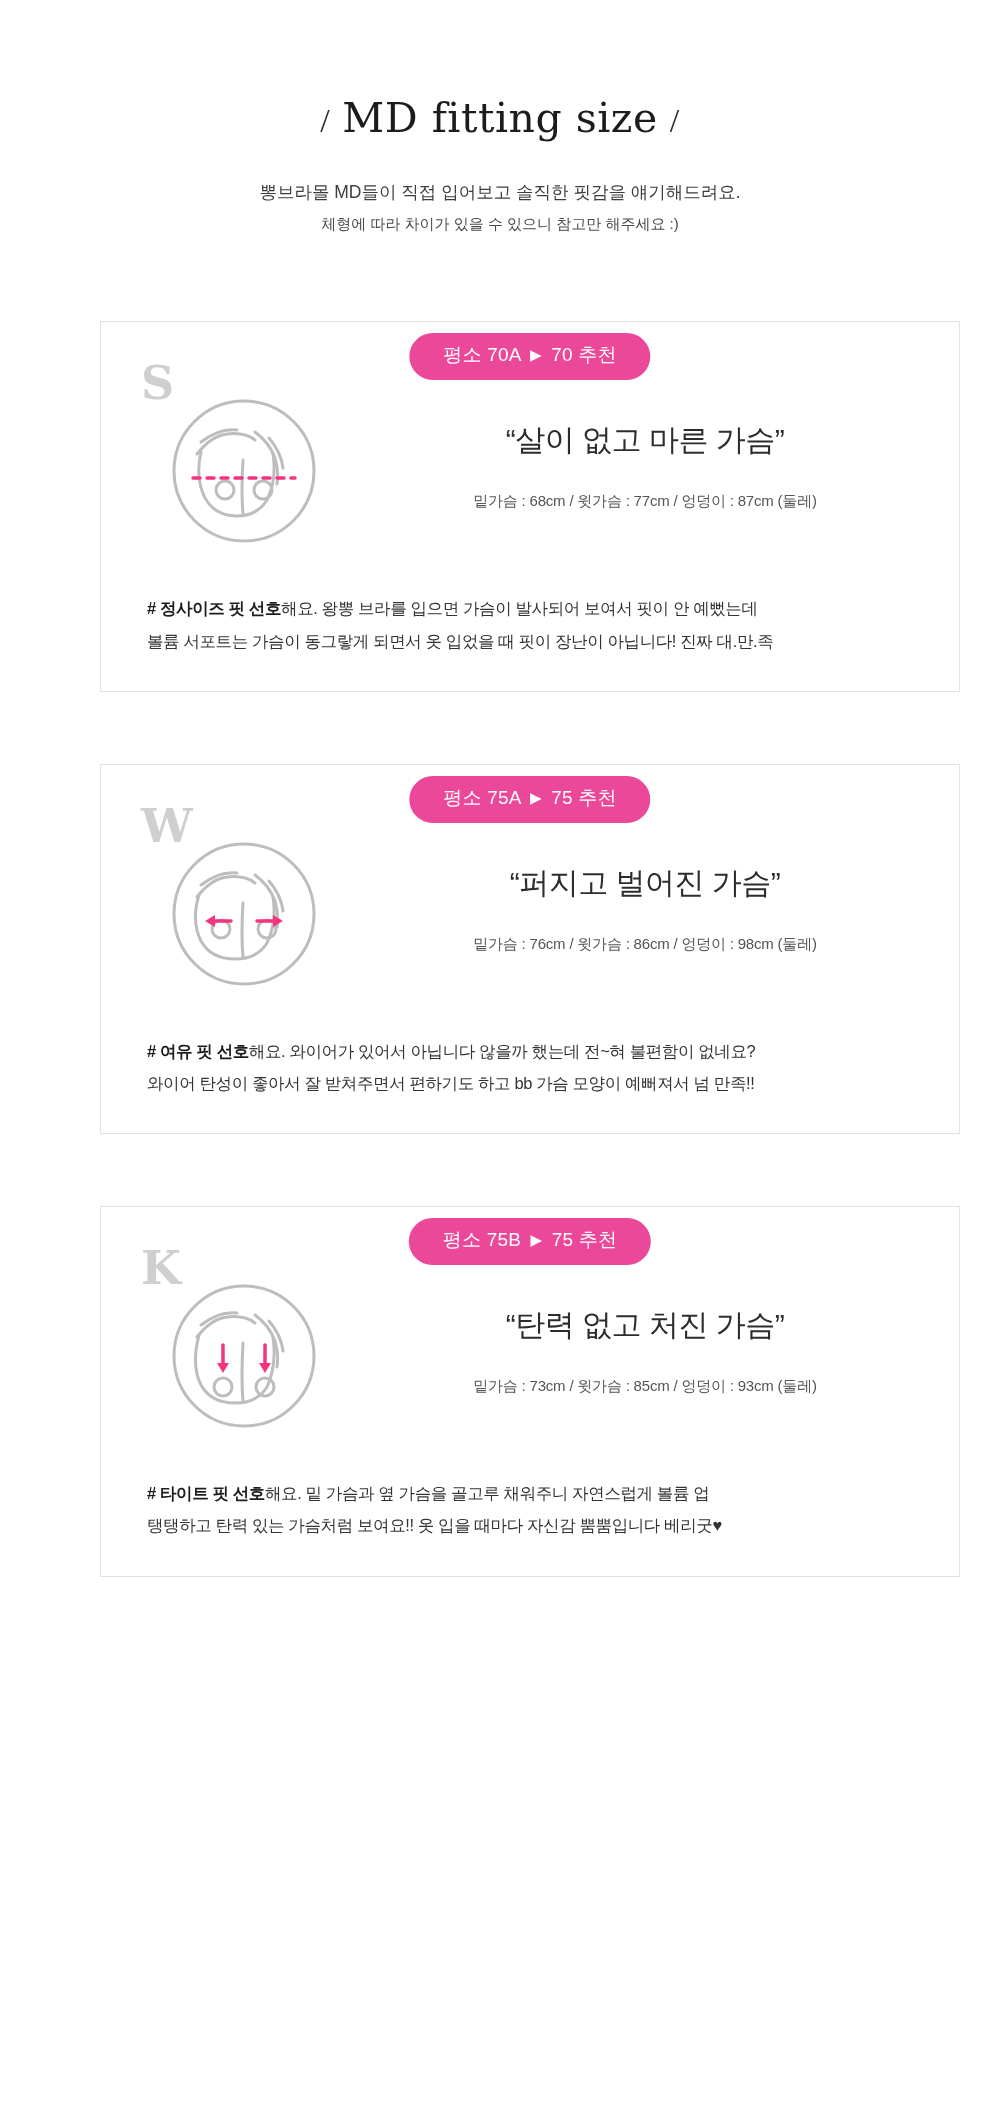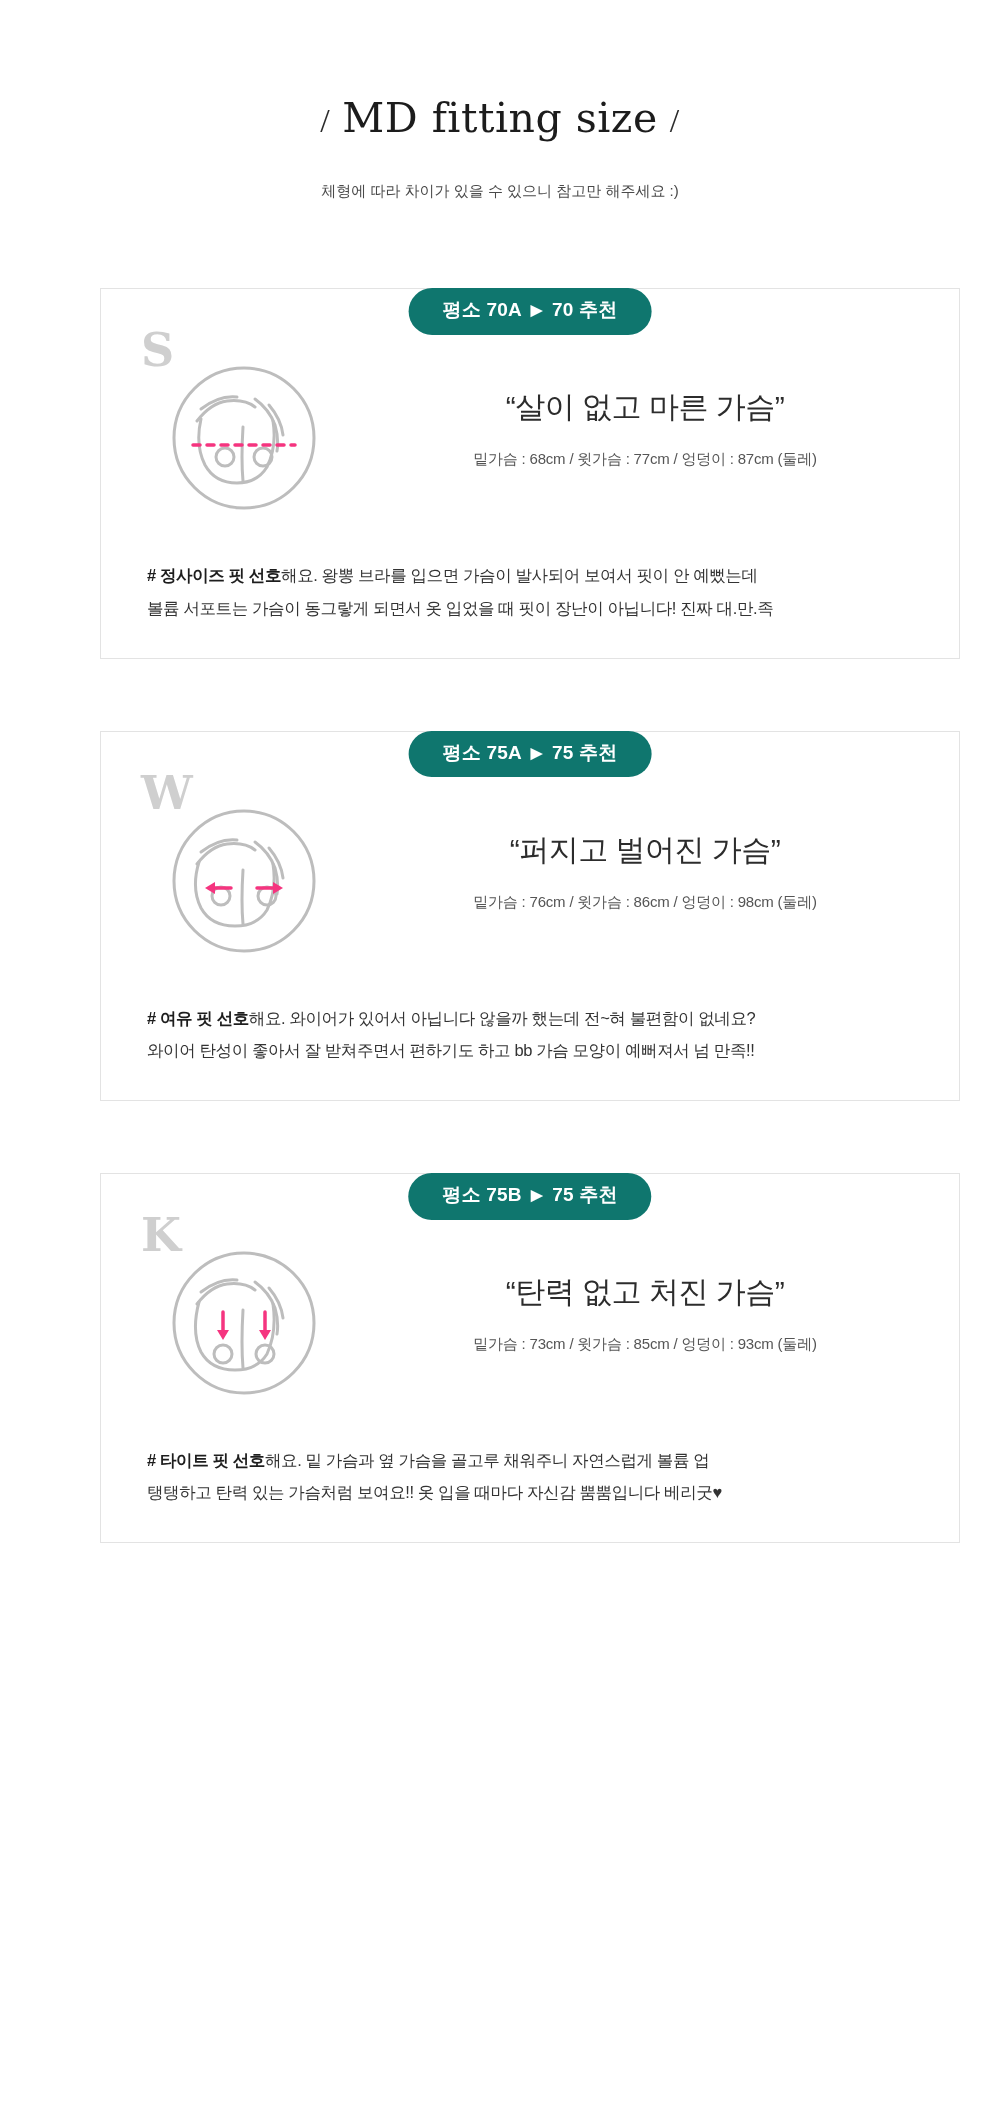--- a/index.html
+++ b/index.html
@@ -66,29 +66,29 @@
   .card-box {
     border: 1px solid #e3e3e3;
     background: #fff;
     margin: 0 30px;
     padding: 52px 28px 34px 28px;
     min-height: 290px;
   }
   
   .badge {
     position: absolute;
-    top: 0;
+    top: 12px;
     left: 50%;
     transform: translateX(-50%);
-    background: #0f766e;
+    background: #ec4899;
     color: #ffffff;
     border-radius: 30px;
     padding: 11px 34px 13px 34px;
     font-size: 19px;
-    font-weight: bold;
+    font-weight: normal;
     letter-spacing: 0.2px;
     white-space: nowrap;
     z-index: 5;
     line-height: 1.2;
   }
   .badge .arrow {
     font-size: 15px;
     padding: 0 4px;
     vertical-align: 1px;
   }
@@ -127,21 +127,21 @@
   }
   .quote {
     font-family: Liberation Sans, sans-serif;
     font-size: 30px;
     color: #2c2c2c;
     letter-spacing: -0.5px;
     font-weight: 400;
     line-height: 1.2;
   }
   .measure {
-    margin-top: 25px;
+    margin-top: 34px;
     font-size: 15px;
     color: #555555;
     letter-spacing: -0.2px;
   }
 
   .comment {
     margin-top: 36px;
     font-size: 16.5px;
     line-height: 1.95;
     color: #333;
@@ -159,20 +159,21 @@
 </head>
 <body>
 
 <div class="page">
 
   <div class="header">
     <div class="title">
       <span class="slash">/</span><span>MD fitting size</span><span class="slash">/</span>
     </div>
     <div class="subtitle">
+      <span>뽕브라몰 MD들이 직접 입어보고 솔직한 핏감을 얘기해드려요.</span>
       <span class="line2">체형에 따라 차이가 있을 수 있으니 참고만 해주세요 :)</span>
     </div>
   </div>
 
   <div class="cards">
 
     <div class="card">
       <div class="badge">
         <span>평소 70A</span>
         <span class="arrow">▶</span>

